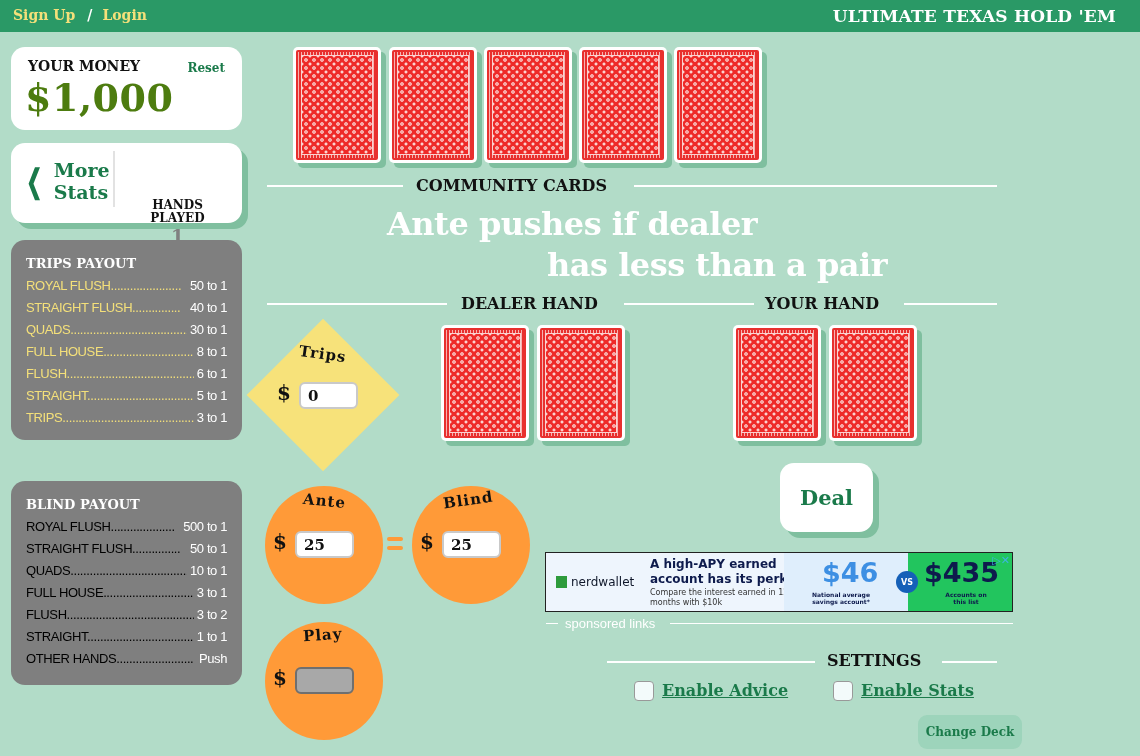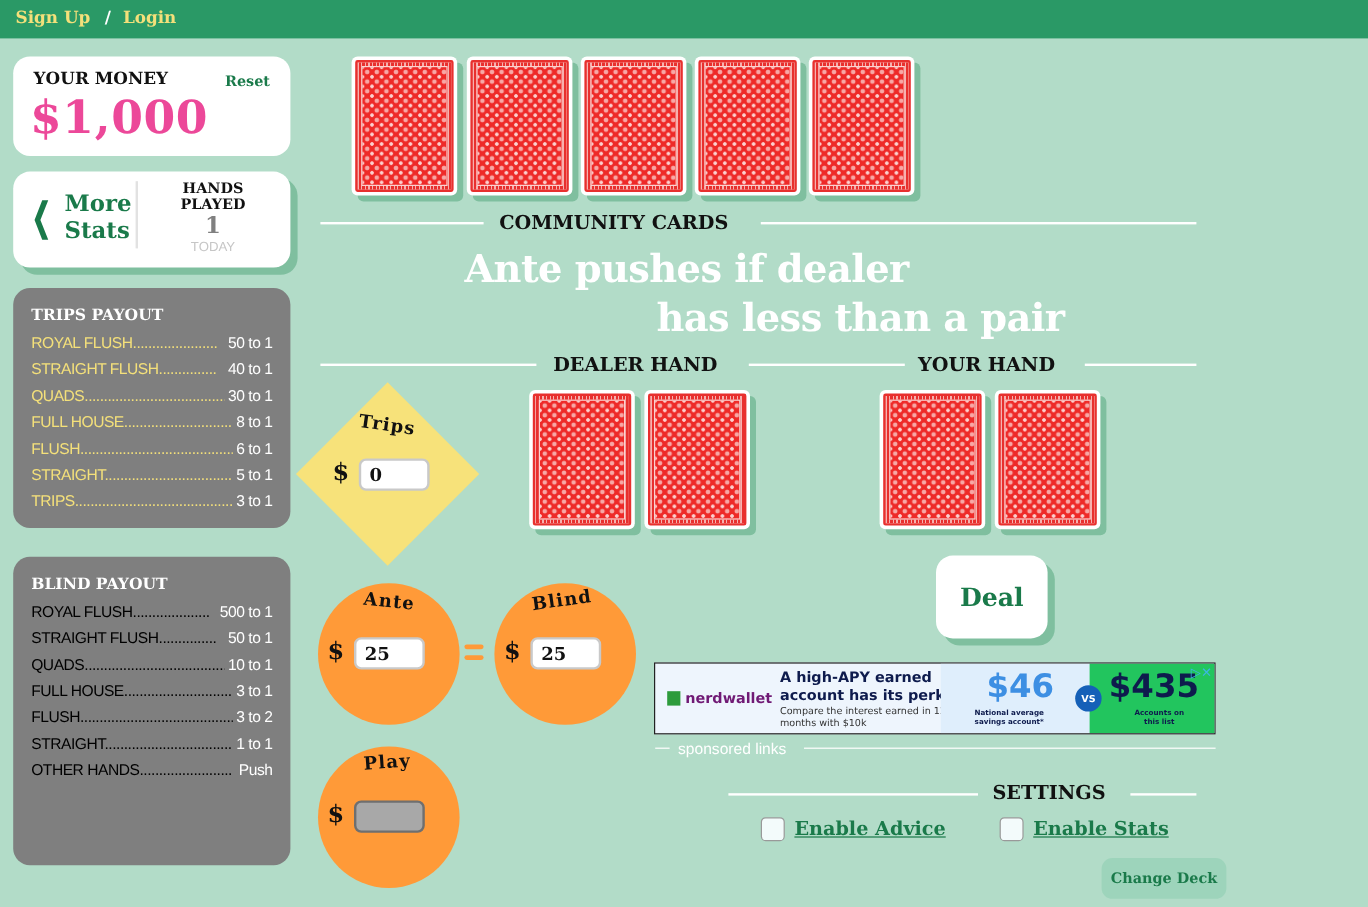--- a/index.html
+++ b/index.html
@@ -8,35 +8,35 @@
 
   .header { position: absolute; left: 0; top: 0; width: 1140px; height: 32px; background: #2a9966; }
   .header .auth { position: absolute; left: 13px; top: 7px; font-weight: bold; font-size: 14px; color: #f4e07a; }
   .header .auth span { margin-right: 10px; }
   .header .auth .sep { color: #fff; margin: 0 10px 0 2px; }
   .header .title { position: absolute; right: 24px; top: 6px; color: #fff; font-weight: bold; font-size: 17px; letter-spacing: 0.2px; }
 
   .money-box { position: absolute; left: 11px; top: 47px; width: 231px; height: 83px; background: #fff; border-radius: 14px; }
   .money-box .label { position: absolute; left: 17px; top: 11px; font-size: 14px; font-weight: bold; color: #111; }
   .money-box .reset { position: absolute; right: 17px; top: 14px; font-size: 12px; font-weight: bold; color: #1a7a4a; cursor: pointer; }
-  .money-box .amount { position: absolute; left: 14px; top: 28px; font-size: 38px; font-weight: bold; color: #ec4899; letter-spacing: 0.5px; }
+  .money-box .amount { position: absolute; left: 14px; top: 28px; font-size: 38px; font-weight: bold; color: #4d7c0f; letter-spacing: 0.5px; }
 
   .stats-box { position: absolute; left: 11px; top: 143px; width: 231px; height: 80px; background: #fff; border-radius: 14px; box-shadow: 6px 6px 0 #7fbf9f; }
   .stats-box .more { position: absolute; left: 10px; top: 16px; display: flex; align-items: center; color: #1a7a4a; font-weight: bold; cursor: pointer; }
   .stats-box .more .chev { font-size: 32px; margin-right: 6px; transform: scaleX(0.6); display: inline-block; }
   .stats-box .more .txt { font-size: 19px; line-height: 22px; }
   .stats-box .divider { position: absolute; left: 102px; top: 8px; width: 2px; height: 56px; background: #e2e2e2; }
   .stats-box .hands { position: absolute; left: 115px; top: 8px; width: 103px; text-align: center; }
-  .stats-box .hands .h-label { font-size: 12px; font-weight: bold; color: #111; line-height: 13px; }
+  .stats-box .hands .h-label { font-size: 12px; font-weight: bold; color: #111; line-height: 13px; margin-top: 48px; }
   .stats-box .hands .h-value { font-size: 19px; font-weight: bold; color: #808080; line-height: 22px; }
   .stats-box .hands .h-sub { font-family: "Liberation Sans", sans-serif; font-size: 11px; color: #c6c6c6; line-height: 14px; }
 
   .payout { position: absolute; left: 11px; width: 231px; background: #7f7f7f; border-radius: 14px; padding: 16px 15px 10px 15px; }
   .payout.trips { top: 240px; height: 200px; }
-  .payout.blind { top: 464px; height: 257px; }
+  .payout.blind { top: 481px; height: 204px; }
   .payout .p-title { color: #fff; font-weight: bold; font-size: 13px; margin-bottom: 4px; }
   .payout .row { display: flex; font-family: "Liberation Sans", sans-serif; font-size: 13px; height: 22px; line-height: 22px; letter-spacing: -0.4px; }
   .payout .row .name { flex: 1; overflow: hidden; white-space: nowrap; }
   .payout .row .val { color: #fff; white-space: nowrap; padding-left: 3px; }
   .payout.trips .row .name { color: #f4e07a; }
   .payout.blind .row .name { color: #000000; }
 
   .card { position: absolute; width: 88px; height: 116px; border-radius: 5px; background: #fff; padding: 3px; box-shadow: 5px 5px 0 #7fbf9f; }
   .card .back { width: 100%; height: 100%; border: 2px solid #e8302e; border-radius: 2px; padding: 3px;
     background: repeating-linear-gradient(90deg, #f6b2b0 0 1px, #e8302e 1px 3px); }
@@ -57,21 +57,21 @@
   .bet-input { position: absolute; width: 59px; height: 27px; background: #fff; border: 2px solid #c9c9c9; border-radius: 6px; font-family: "DejaVu Serif", serif; font-weight: bold; font-size: 15px; padding-left: 7px; color: #111; }
   .bet-input.disabled { background: #a8a8a8; border-color: #6f6f6f; }
 
   .chip { position: absolute; width: 118px; height: 118px; border-radius: 50%; background: #ff9a38; }
   .equals { position: absolute; left: 387px; top: 537px; width: 16px; }
   .equals div { height: 4px; background: #ff9a38; margin-bottom: 5px; border-radius: 2px; }
 
   .deal-btn { position: absolute; left: 780px; top: 463px; width: 93px; height: 69px; background: #fff; border-radius: 14px; box-shadow: 6px 6px 0 #7fbf9f; color: #1a7a4a; font-weight: bold; font-size: 21px; display: flex; align-items: center; justify-content: center; cursor: pointer; }
 
   .ad { position: absolute; left: 545px; top: 552px; width: 468px; height: 60px; border: 1px solid #222; background: #eef5fd; overflow: hidden; font-family: "DejaVu Sans", sans-serif; }
-  .ad .logo { position: absolute; left: 10px; top: 22px; color: #701a75; font-weight: bold; font-size: 12px; display: flex; align-items: center; }
+  .ad .logo { position: absolute; left: 10px; top: 22px; color: #0f172a; font-weight: normal; font-size: 12px; display: flex; align-items: center; }
   .ad .logo .mark { width: 11px; height: 12px; background: #2d9b3c; margin-right: 4px; }
   .ad .headline { position: absolute; left: 104px; top: 4px; color: #0e1b4d; font-weight: bold; font-size: 12px; line-height: 15px; }
   .ad .sub { position: absolute; left: 104px; top: 35px; color: #333; font-size: 8px; line-height: 10px; }
   .ad .mid { position: absolute; left: 238px; top: 0; width: 124px; height: 58px; background: #dfeefc; }
   .ad .mid .big { position: absolute; left: 38px; top: 4px; color: #3d8fe3; font-weight: bold; font-size: 27px; }
   .ad .mid .cap { position: absolute; left: 18px; top: 38px; width: 78px; text-align: center; font-size: 6px; font-weight: bold; color: #0e1b4d; line-height: 7px; }
   .ad .vs { position: absolute; left: 350px; top: 18px; width: 22px; height: 22px; border-radius: 50%; background: #1560b8; color: #fff; font-size: 8px; font-weight: bold; display: flex; align-items: center; justify-content: center; z-index: 2; }
   .ad .right { position: absolute; left: 362px; top: 0; width: 106px; height: 58px; background: #22c55e; }
   .ad .right .big { position: absolute; left: 16px; top: 4px; color: #0e1b4d; font-weight: bold; font-size: 27px; }
   .ad .right .cap { position: absolute; left: 18px; top: 38px; width: 80px; text-align: center; font-size: 6px; font-weight: bold; color: #0e1b4d; line-height: 7px; }
@@ -83,20 +83,21 @@
 
   .change-deck { position: absolute; left: 883px; top: 715px; width: 104px; height: 34px; background: #9dd4bb; border-radius: 9px; color: #1a7a4a; font-weight: bold; font-size: 12px; display: flex; align-items: center; justify-content: center; cursor: pointer; margin-left: 35px; }
 </style>
 </head>
 <body>
 
 <div class="header">
   <div class="auth">
     <span>Sign Up</span><span class="sep">/</span><span>Login</span>
   </div>
+  <div class="title">ULTIMATE TEXAS HOLD 'EM</div>
 </div>
 
 <div class="money-box">
   <div class="label">YOUR MONEY</div>
   <div class="reset">Reset</div>
   <div class="amount">$1,000</div>
 </div>
 
 <div class="stats-box">
   <div class="more">

